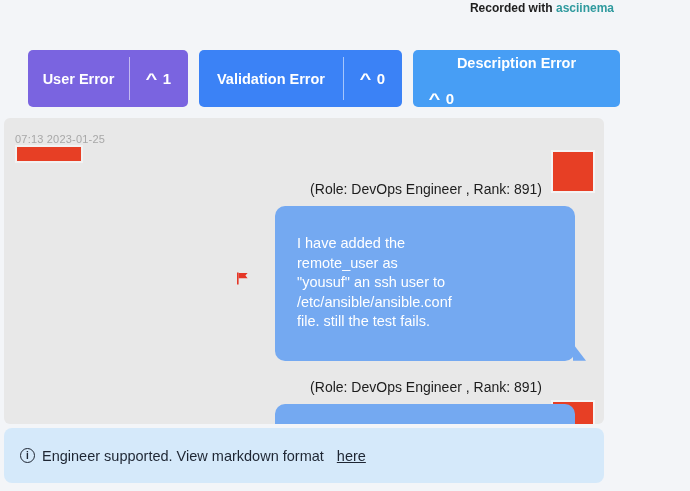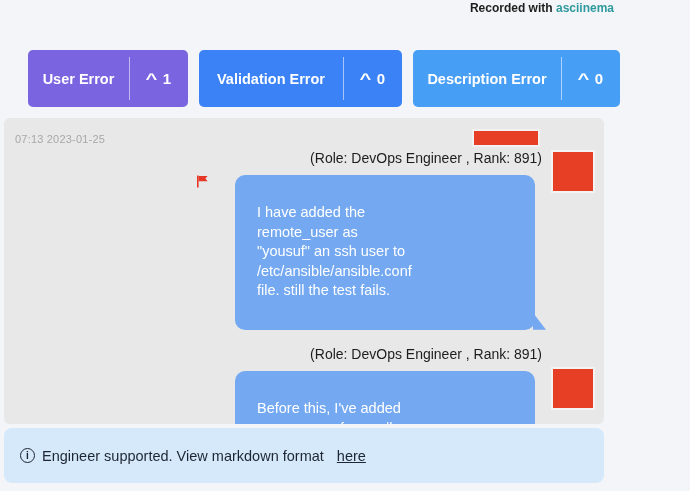--- a/index.html
+++ b/index.html
@@ -21,37 +21,37 @@
   .err-btn { height: 57px; border-radius: 5px; display: flex; align-items: stretch;
              color: #fff; font-weight: 600; font-size: 14.5px; border: none; cursor: pointer;
              font-family: "Liberation Sans", sans-serif; padding: 0; }
   .err-btn .btn-label { flex: 1; display: flex; align-items: center; justify-content: center; padding: 0 10px; }
   .err-btn .divider { width: 1px; background: rgba(255,255,255,0.55); margin: 7px 0; }
   .err-btn .vote { width: 58px; display: flex; align-items: center; justify-content: center; gap: 7px; }
   .err-btn .caret { font-weight: 700; font-size: 15px; line-height: 1; transform: scaleX(1.35); }
   .err-btn .count { font-weight: 700; font-size: 15px; }
   .btn-user { background: #7a64e0; width: 160px; }
   .btn-validation { background: #3b82f6; width: 203px; }
-  .btn-description { background: #479ef5; width: 207px; }
+  .btn-description { background: #479ef5; width: 207px; flex-direction: column; }
 
   
   .chat-area { margin: 11px 18px 0 4px; height: 306px; background: #e8e8e8;
                border-radius: 6px; padding-top: 11px; overflow: hidden; }
   .message { position: relative; }
   .message + .message { margin-top: 16px; }
   .msg-row1 { display: flex; justify-content: space-between; align-items: flex-start;
-              padding: 0 64px 0 11px; }
+              padding: 0 64px 0 11px; flex-direction: column; }
   .timestamp { font-size: 11px; color: #a8a8a8; letter-spacing: .2px; padding-top: 4px; }
   .redacted { width: 68px; height: 18px; background: #e73f25; border: 2px solid #f2f2f2; }
-  .role-line { text-align: right; padding-right: 62px; margin-top: 3px;
+  .role-line { text-align: right; padding-right: 62px; margin-top: 18px;
                font-size: 14px; font-weight: 500; color: #1d1d1d; }
   .avatar { position: absolute; top: 21px; right: 9px; width: 44px; height: 43px;
             background: #e73f25; border: 2px solid #f4f4f4; }
-  .bubble-row { display: flex; justify-content: flex-end; align-items: flex-start;
-                gap: 26px; padding-right: 69px; margin-top: 9px; }
+  .bubble-row { display: flex; justify-content: flex-end; align-items: center;
+                gap: 26px; padding-right: 29px; margin-top: 9px; }
   .flag { margin-bottom: 10px; line-height: 0; cursor: pointer; }
   .bubble { position: relative; width: 300px; background: #74a9f1; color: #fff;
             border-radius: 10px; padding: 9px 18px 10px 22px;
             font-size: 14.5px; font-weight: 500; line-height: 19.4px;
             white-space: pre-line; }
   .bubble .tail { position: absolute; right: -11px; bottom: 0; width: 13px; height: 17px;
                   background: #74a9f1; clip-path: polygon(0 0, 100% 100%, 0 100%); }
 
   
   .footer-bar { margin: 4px 18px 0 4px; height: 55px; background: #d5e9fa;

